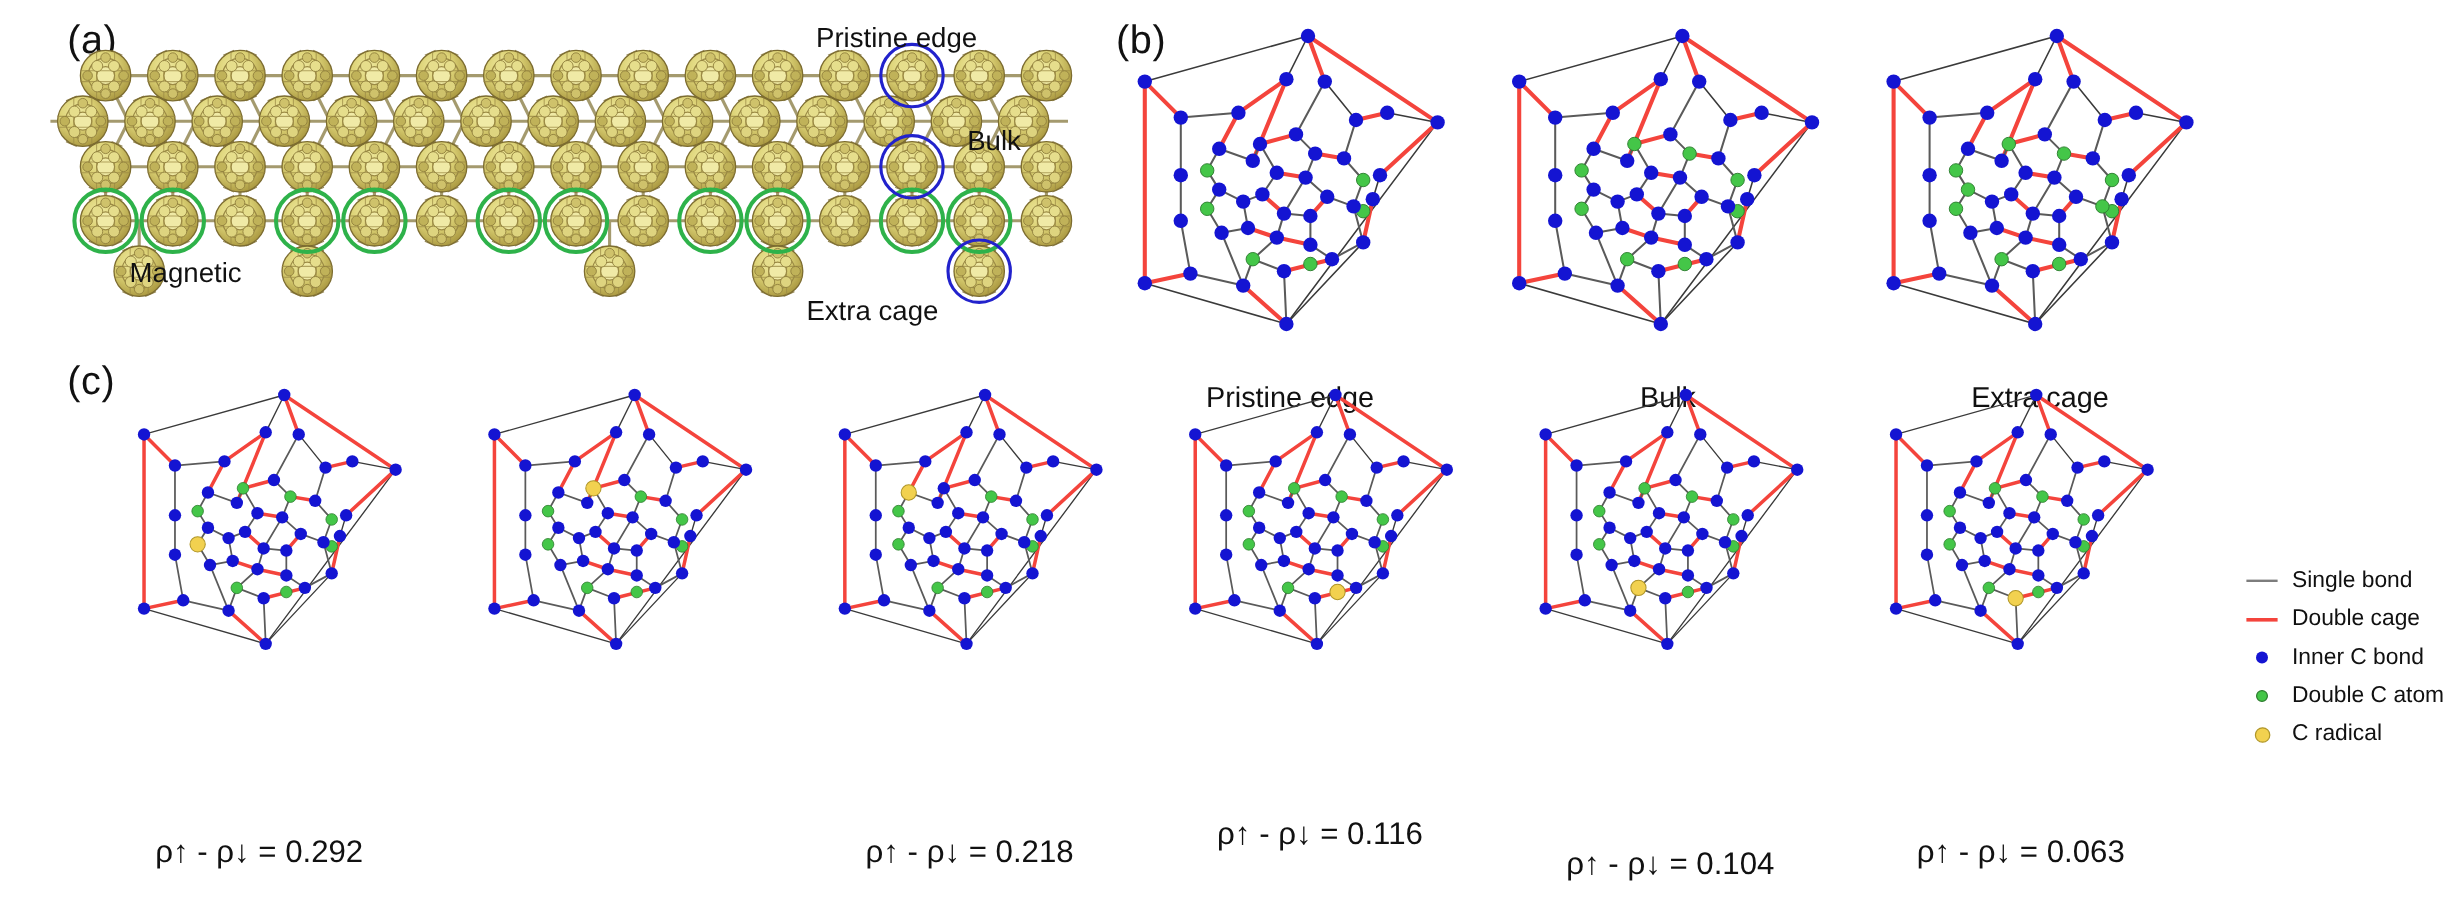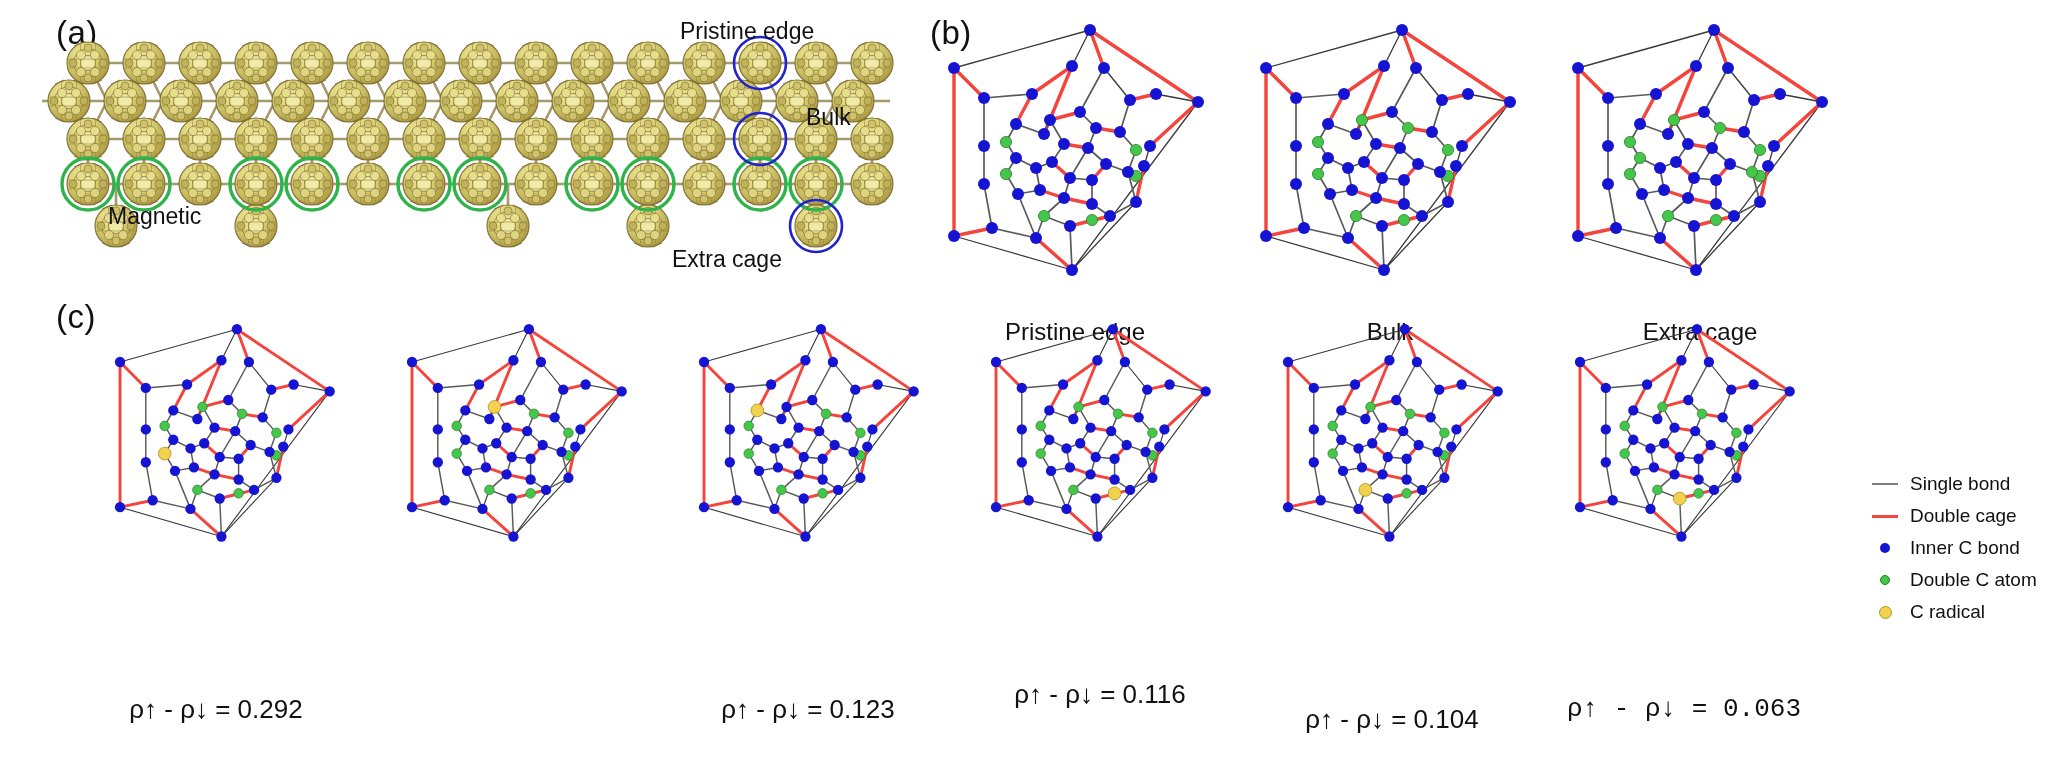--- a/index.html
+++ b/index.html
@@ -285,21 +285,21 @@
         <circle cx="708" cy="29" r="26"></circle>
         <circle cx="708" cy="105" r="26"></circle>
         <circle cx="764" cy="192" r="26"></circle>
       </g>
     </svg>
   </div>
 
   <div class="abs caption" style="left:680px;top:18px;">Pristine edge</div>
   <div class="abs caption" style="left:806px;top:104px;">Bulk</div>
   <div class="abs caption" style="left:672px;top:246px;">Extra cage</div>
-  <div class="abs caption" style="left:108px;top:203px;text-align:center;">Magnetic</div>
+  <div class="abs caption" style="left:108px;top:214px;text-align:center;">Magnetic</div>
 
   <div class="abs panel-letter" style="left:930px;top:14px;">(b)</div>
 
   <div class="schlegel" style="left:940px;top:24px;width:270px;height:250px;">
     <svg class="sch-svg" width="270" height="250" viewBox="0 0 270 250">
 
       <g>
         <path class="bond-s-thin" d="M14,44 L150,6"></path>
         <path class="bond-d" d="M150,6 L258,78"></path>
         <path class="bond-d" d="M14,44 L14,212"></path>
@@ -1407,24 +1407,24 @@
           <circle cx="78" cy="170" r="6"></circle>
         <circle cx="188" cy="148" r="6"></circle>
       </g>
       <g class="at-rad">
           <circle cx="130" cy="202" r="7.4"></circle>
         </g>
     </svg>
   </div>
 
   <div class="abs rho" style="left:96px;top:694px;width:240px;">ρ↑ - ρ↓ = 0.292</div>
-  <div class="abs rho" style="left:688px;top:694px;width:240px;">ρ↑ - ρ↓ = 0.123</div>
+  <div class="abs rho" style="left:688px;top:694px;width:240px;">ρ↑ - ρ↓ = 0.218</div>
   <div class="abs rho" style="left:980px;top:679px;width:240px;">ρ↑ - ρ↓ = 0.116</div>
   <div class="abs rho" style="left:1272px;top: 704px;width:240px;">ρ↑ - ρ↓ = 0.104</div>
-  <div class="abs rho" style="left:1564px;top:694px;width:240px;font-family:Liberation Mono, monospace;">ρ↑ - ρ↓ = 0.063</div>
+  <div class="abs rho" style="left:1564px;top:694px;width:240px;">ρ↑ - ρ↓ = 0.063</div>
 
   <div class="legend">
     <div class="legend-row">
       <span class="legend-key">
           <i class="legend-line"></i>
         </span>
       <span class="legend-label">Single bond</span>
     </div>
     <div class="legend-row">
       <span class="legend-key">

